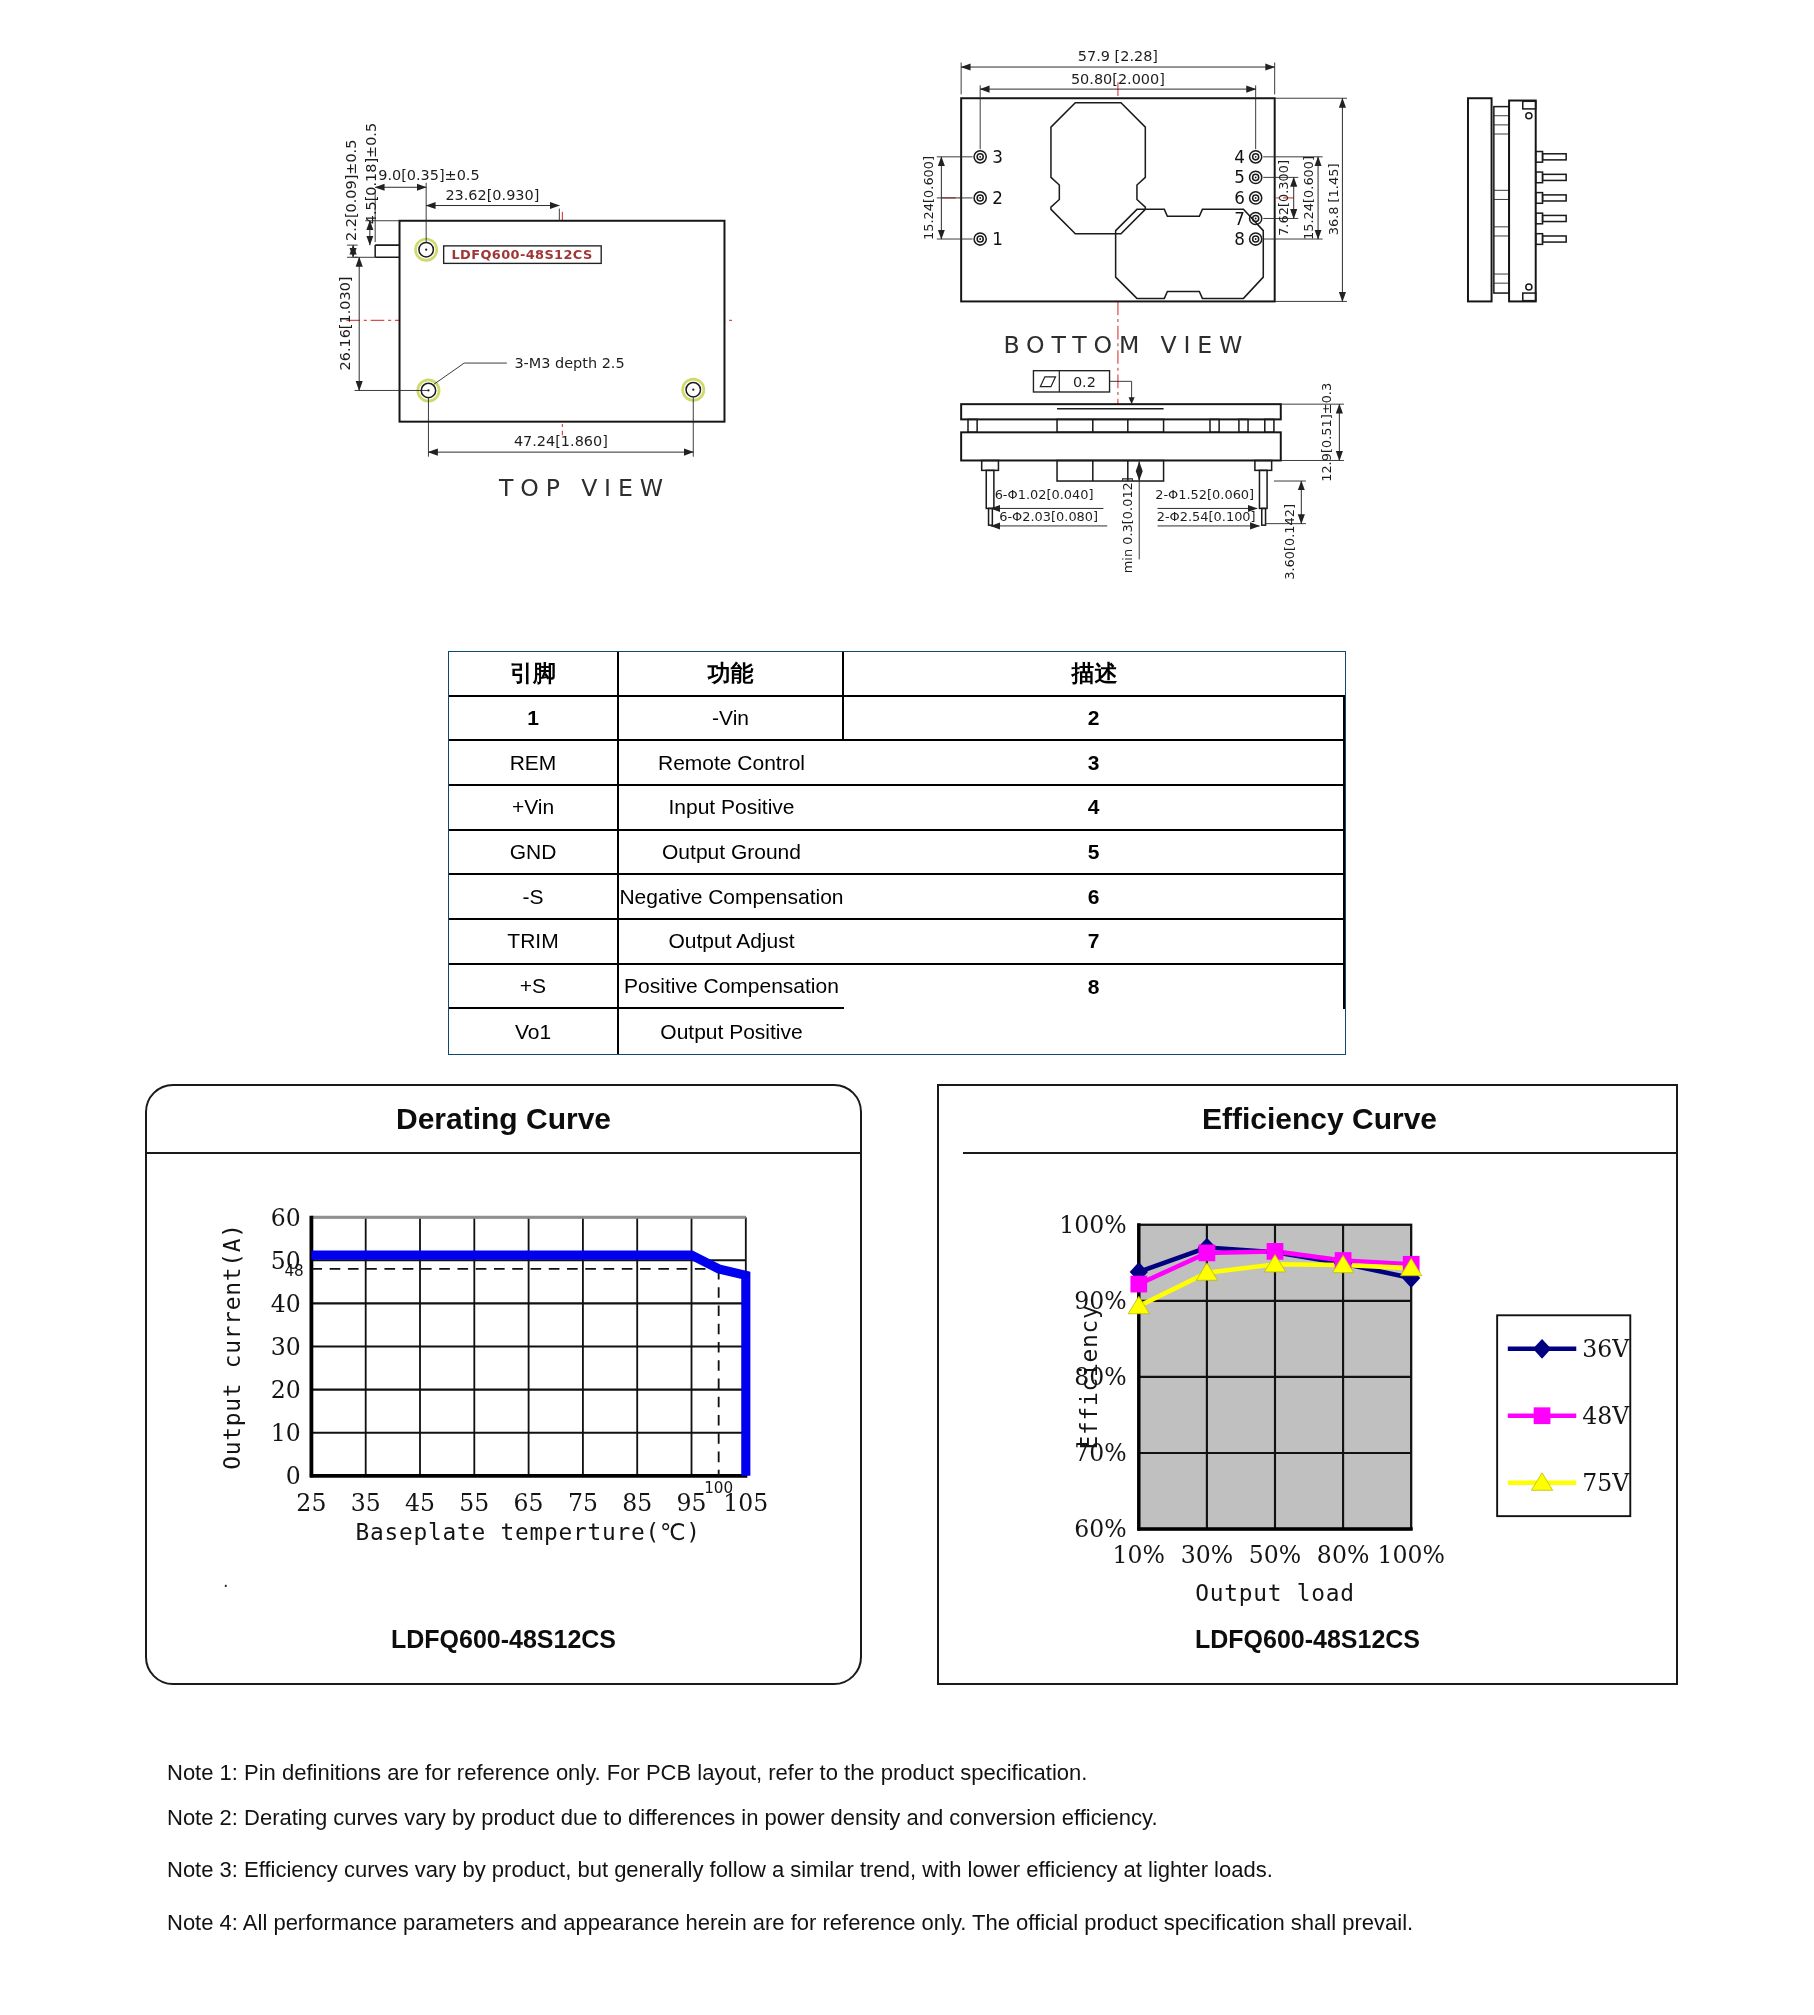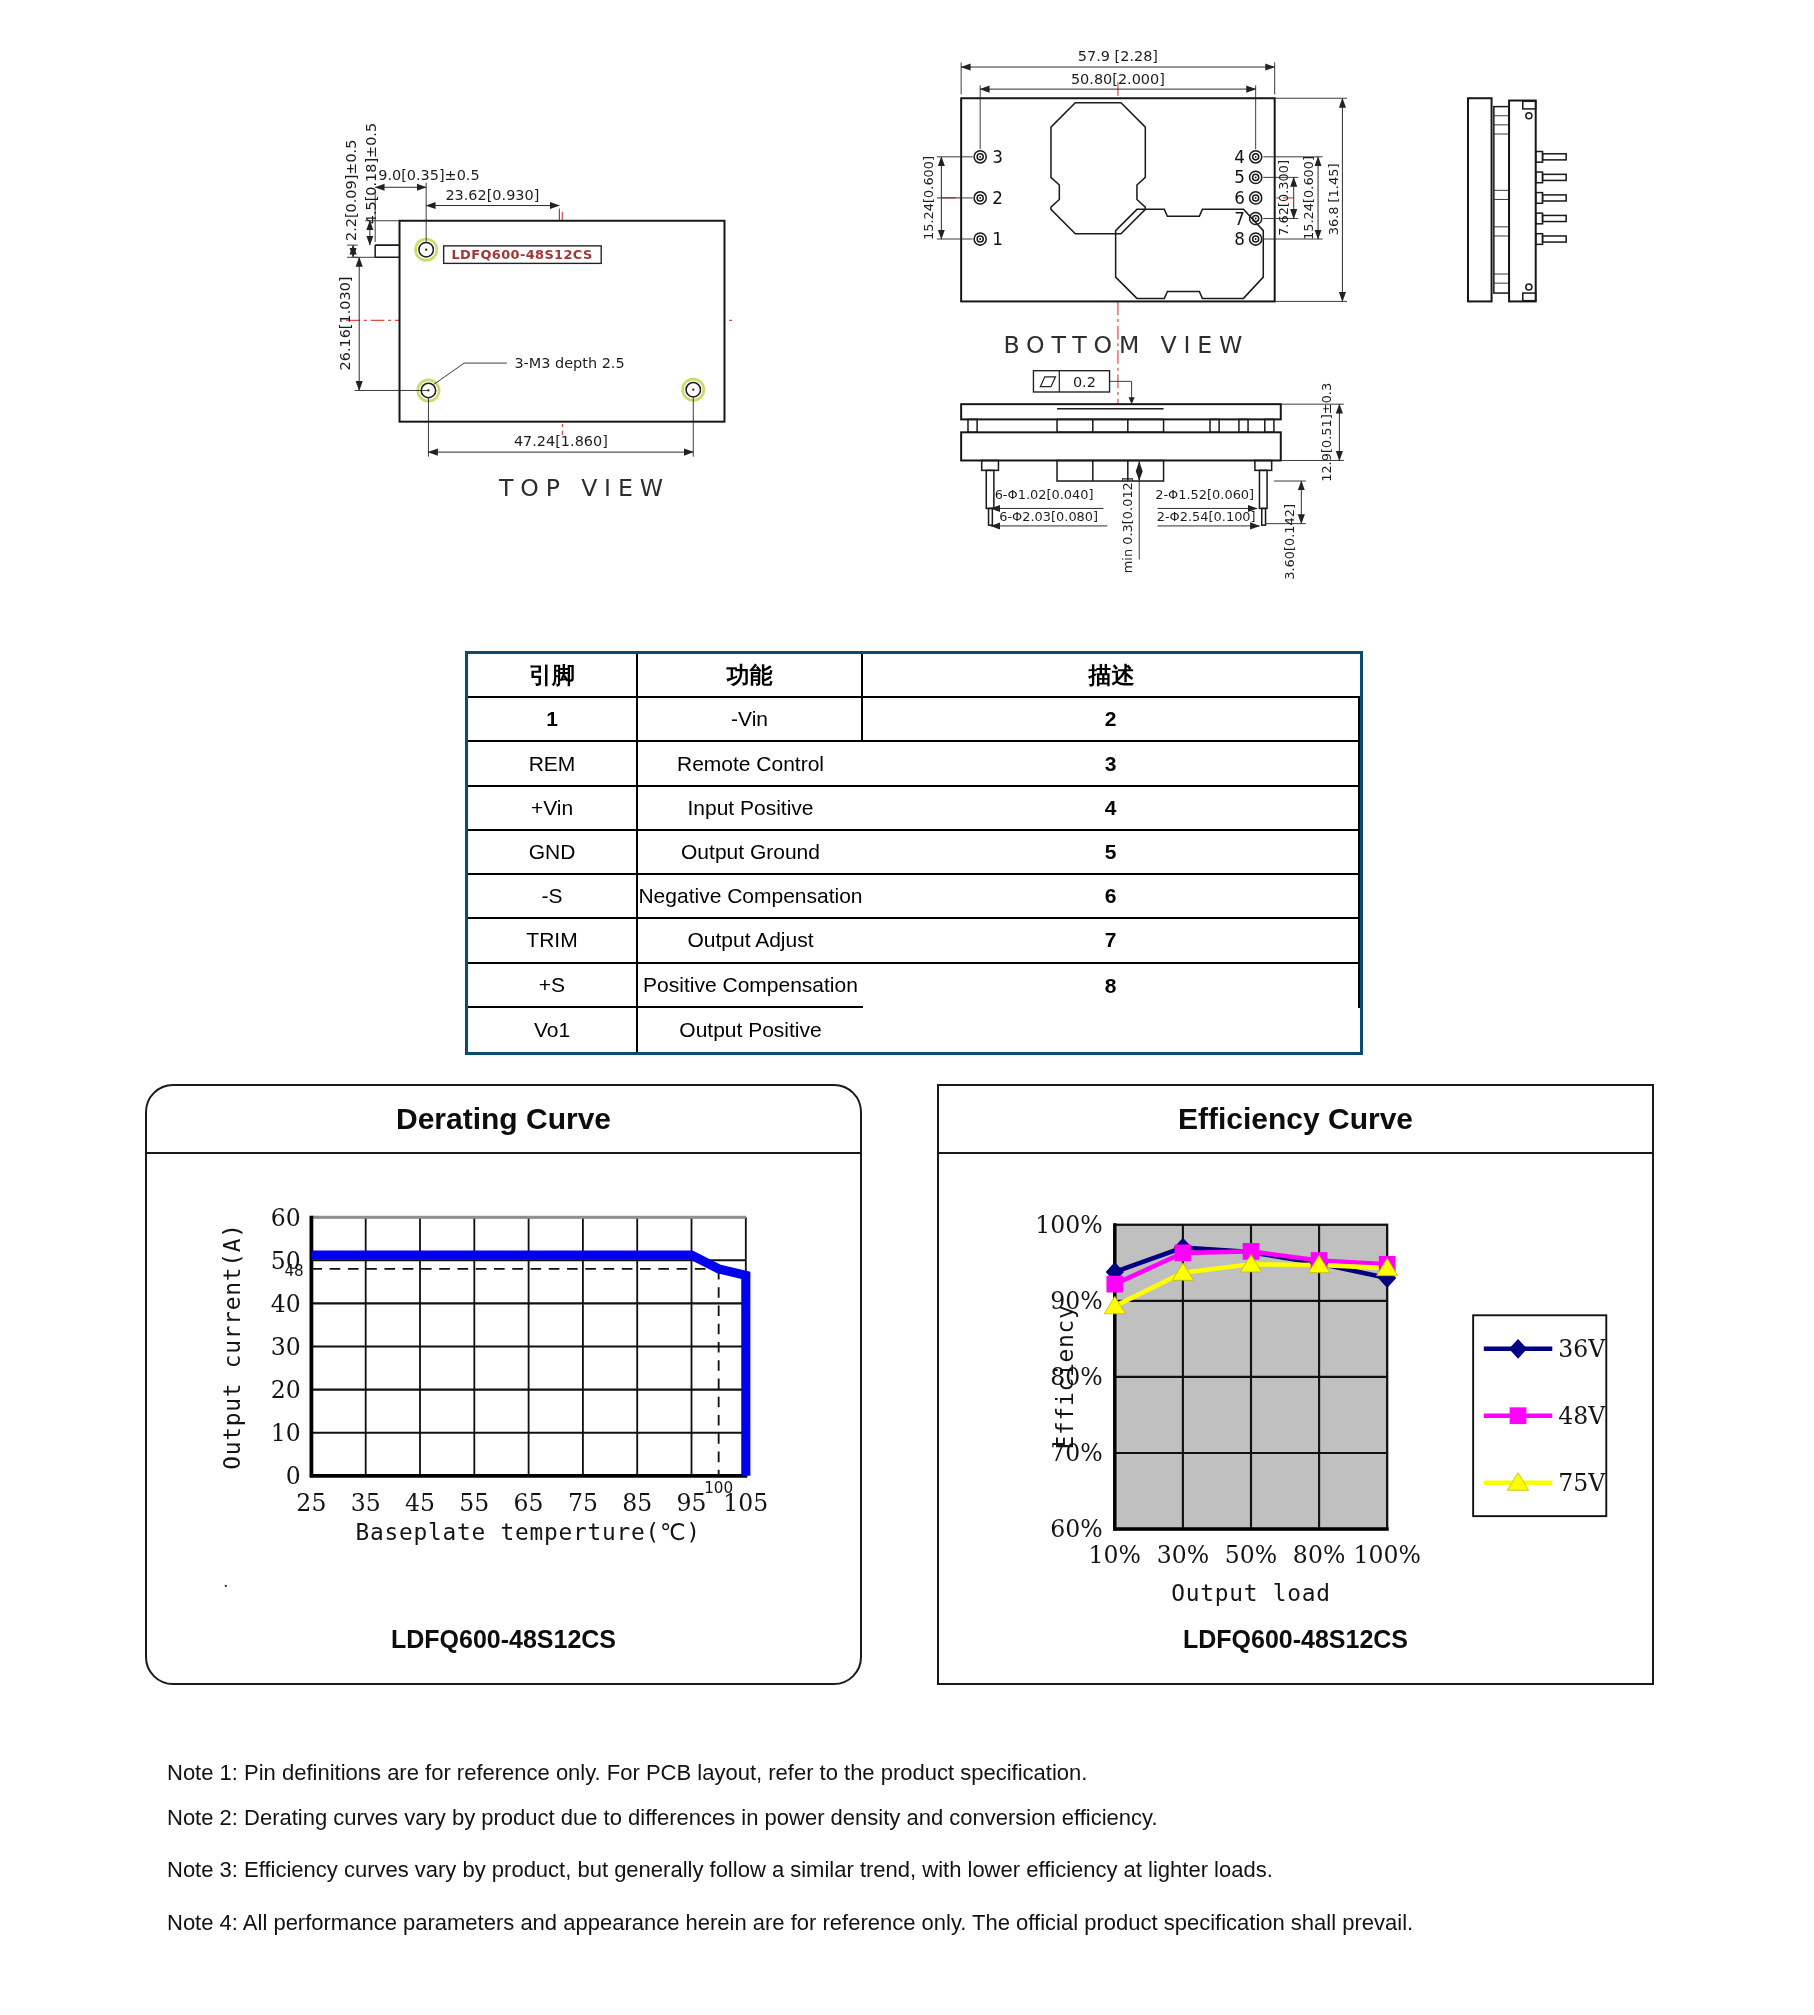--- a/index.html
+++ b/index.html
@@ -17,35 +17,35 @@
   .dimS{stroke:#2a2a2a;stroke-width:1.3;fill:none;marker-start:url(#arw);}
   .cl  {stroke:#e04b4b;stroke-width:1.6;fill:none;stroke-dasharray:18 5 4 5;}
   .hl  {stroke:#c6d44f;stroke-width:3.5;fill:none;opacity:.85;}
   .dt  {font:19px "DejaVu Sans",sans-serif;fill:#1d1d1d;}
   .dts {font:17px "DejaVu Sans",sans-serif;fill:#1d1d1d;}
   .cap {font:31px "DejaVu Sans",sans-serif;letter-spacing:9px;fill:#2e2e2e;}
   .pn  {font:22px "DejaVu Sans",sans-serif;fill:#111;}
   .lbl {font:bold 17px "DejaVu Sans",sans-serif;fill:#a03636;letter-spacing:.5px;}
 
   
-  #pin-table{position:absolute;left:465px;top:651px;width:898px;height:404px;
-    box-sizing:border-box;border:3px solid #0c4a6e;display:grid;
+  #pin-table{position:absolute;left:448px;top:651px;width:898px;height:404px;
+    box-sizing:border-box;border:1px solid #0c4a6e;display:grid;
     grid-template-columns:170px 225px 1fr;grid-auto-rows:1fr;background:#fff;}
   .cell{border-right:2.3px solid #000;border-bottom:2.3px solid #000;
     display:flex;align-items:center;justify-content:center;
     font-size:21px;color:#000;}
   .cell.last-col{border-right:none;}
   .cell.last-row{border-bottom:none;}
   .cell.hdr{font-weight:bold;font-size:23px;}
   .cell.pinno{font-weight:bold;}
 
   
   .chart-box{position:absolute;width:713px;height:597px;border:2.3px solid #1a1a1a;background:#fff;}
   #derating-box{left:145px;top:1084px;border-radius:28px;}
-  #efficiency-box{left:937px;top:1084px;}
+  #efficiency-box{left:937px;top:1084px;padding-left:24px;}
   .chart-title{height:66px;border-bottom:2.3px solid #1a1a1a;display:flex;
     align-items:center;justify-content:center;font-size:30px;font-weight:bold;color:#0d0d0d;}
   .chart-svg{display:block;}
   .chart-footer{position:absolute;left:0;top:539px;width:100%;text-align:center;
     font-size:25px;font-weight:bold;color:#0d0d0d;}
   .tick {font:31px "DejaVu Serif","DejaVu Sans",serif;fill:#141414;}
   .ticksm{font:20px "DejaVu Sans","DejaVu Serif",sans-serif;fill:#141414;}
   .axlabel{font:30px "DejaVu Sans Mono","DejaVu Sans",monospace;letter-spacing:1px;fill:#141414;}
 
   

